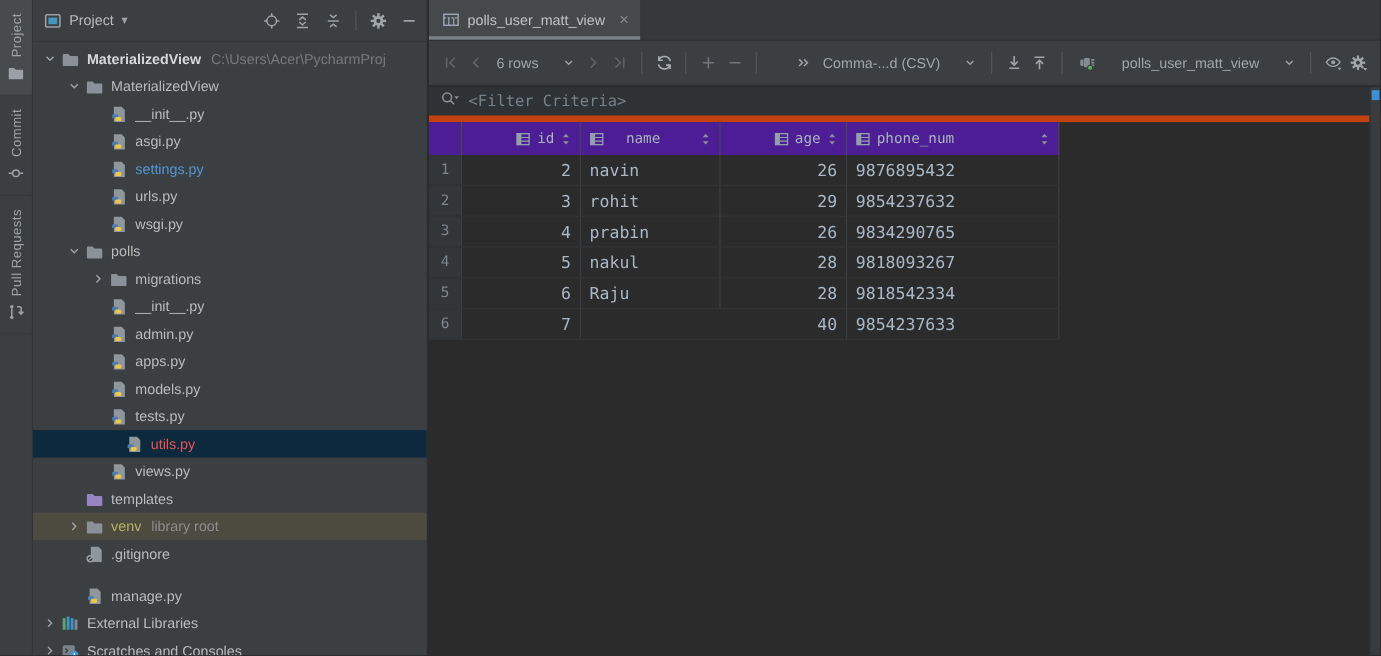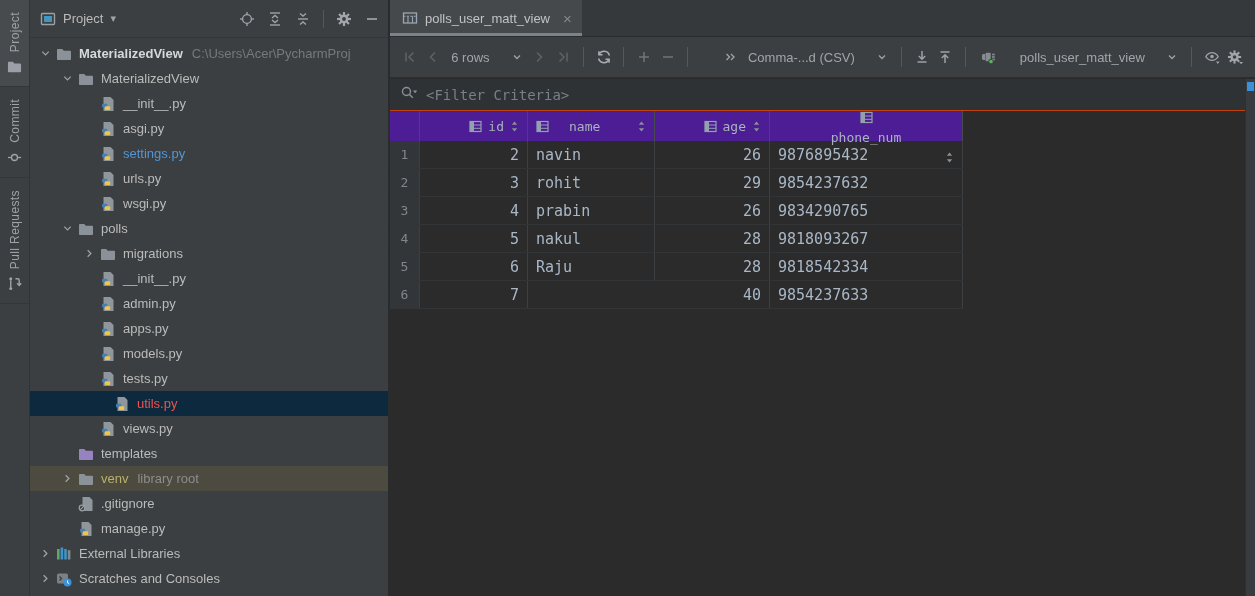--- a/index.html
+++ b/index.html
@@ -62,21 +62,21 @@
         cursor:pointer;border-radius:3px;}
   .tbtn svg{width:16px;height:16px;}
   .tsep{width:1px;height:20px;background:#54585a;margin:0 8px;}
   .tlabel{display:flex;align-items:center;gap:22px;margin:0 6px;cursor:pointer;white-space:nowrap;}
   .dd svg{width:10px;height:10px;display:block;}
   .dsicon svg{width:18px;height:16px;display:block;}
   .wide-gap{margin-left:22px;}
 
   .content{position:absolute;top:79px;left:0;right:0;bottom:0;background:#2b2b2b;}
   .filter-row{height:32px;display:flex;align-items:center;gap:8px;padding:0 10px;
-              background:#2f3234;border-bottom:1px solid #c2410c;cursor:text;
+              background:#2f3234;border-bottom:6px solid #c2410c;cursor:text;
               font-family:"DejaVu Sans Mono",monospace;font-size:14px;color:#75818a;}
   .filter-row svg{width:18px;height:16px;}
 
   .grid{position:absolute;top:32px;left:0;font-family:"DejaVu Sans Mono",monospace;
         font-size:15px;color:#a9b7c6;}
   .g-h{display:flex;height:30px;background:#4c1d95;}
   .g-corner{width:30px;min-width:30px;border-right:1px solid #474a4c;}
   .g-hc{display:flex;align-items:center;gap:6px;padding:0 8px;border-right:1px solid #474a4c;
         font-size:13px;color:#a9b3bb;cursor:pointer;}
   .g-hc.right{justify-content:flex-end;}
@@ -401,21 +401,21 @@
           <span class="chev"></span>
           <span class="ticon">
             <svg viewBox="0 0 16 16">
               <path d="M4.5 1h7l3 3v11h-10z" fill="#8f969c"></path>
               <circle cx="4" cy="12" r="2.8" fill="#3c3f41" stroke="#9aa0a6" stroke-width="1.2"></circle>
               <line x1="2.1" y1="13.9" x2="5.9" y2="10.1" stroke="#9aa0a6" stroke-width="1.2"></line>
             </svg>
           </span>
           <span class="tlbl">.gitignore</span>
         </div>
-        <div class="trow" style="padding-left: 28px;">
+        <div class="trow" style="padding-left: 28px; margin-top: 13px;">
           <span class="chev"></span>
           <span class="ticon">
             <svg viewBox="0 0 16 16">
               <path d="M3.5 1h7l3 3v11h-10z" fill="#8f969c"></path>
               <rect x="2" y="7.8" width="5.4" height="3.8" rx="1.1" fill="#4a7db0"></rect>
               <rect x="4.8" y="10.3" width="5.4" height="3.8" rx="1.1" fill="#efc748"></rect>
             </svg>
           </span>
           <span class="tlbl">manage.py</span>
         </div>
@@ -649,21 +649,21 @@
                 </svg>
               </span>
               <span class="hname">age</span>
               <span class="sort">
                 <svg viewBox="0 0 10 14">
                   <path d="M5 1.5 8 5H2z" fill="#8b9196"></path>
                   <path d="M5 12.5 2 9h6z" fill="#8b9196"></path>
                 </svg>
               </span>
             </span>
-            <span class="g-hc left" style="width: 193px; flex-direction: column;">
+            <span class="g-hc left" style="width: 193px;">
               <span class="colic">
                 <svg viewBox="0 0 13 13">
                   <rect x="1" y="1.5" width="11" height="10" fill="none" stroke="#93a1ad" stroke-width="1.2"></rect>
                   <rect x="1" y="1.5" width="4" height="10" fill="#93a1ad"></rect>
                   <line x1="5" y1="5" x2="12" y2="5" stroke="#93a1ad" stroke-width="1"></line>
                   <line x1="5" y1="8.3" x2="12" y2="8.3" stroke="#93a1ad" stroke-width="1"></line>
                 </svg>
               </span>
               <span class="hname">phone_num</span>
               <span class="sort">

